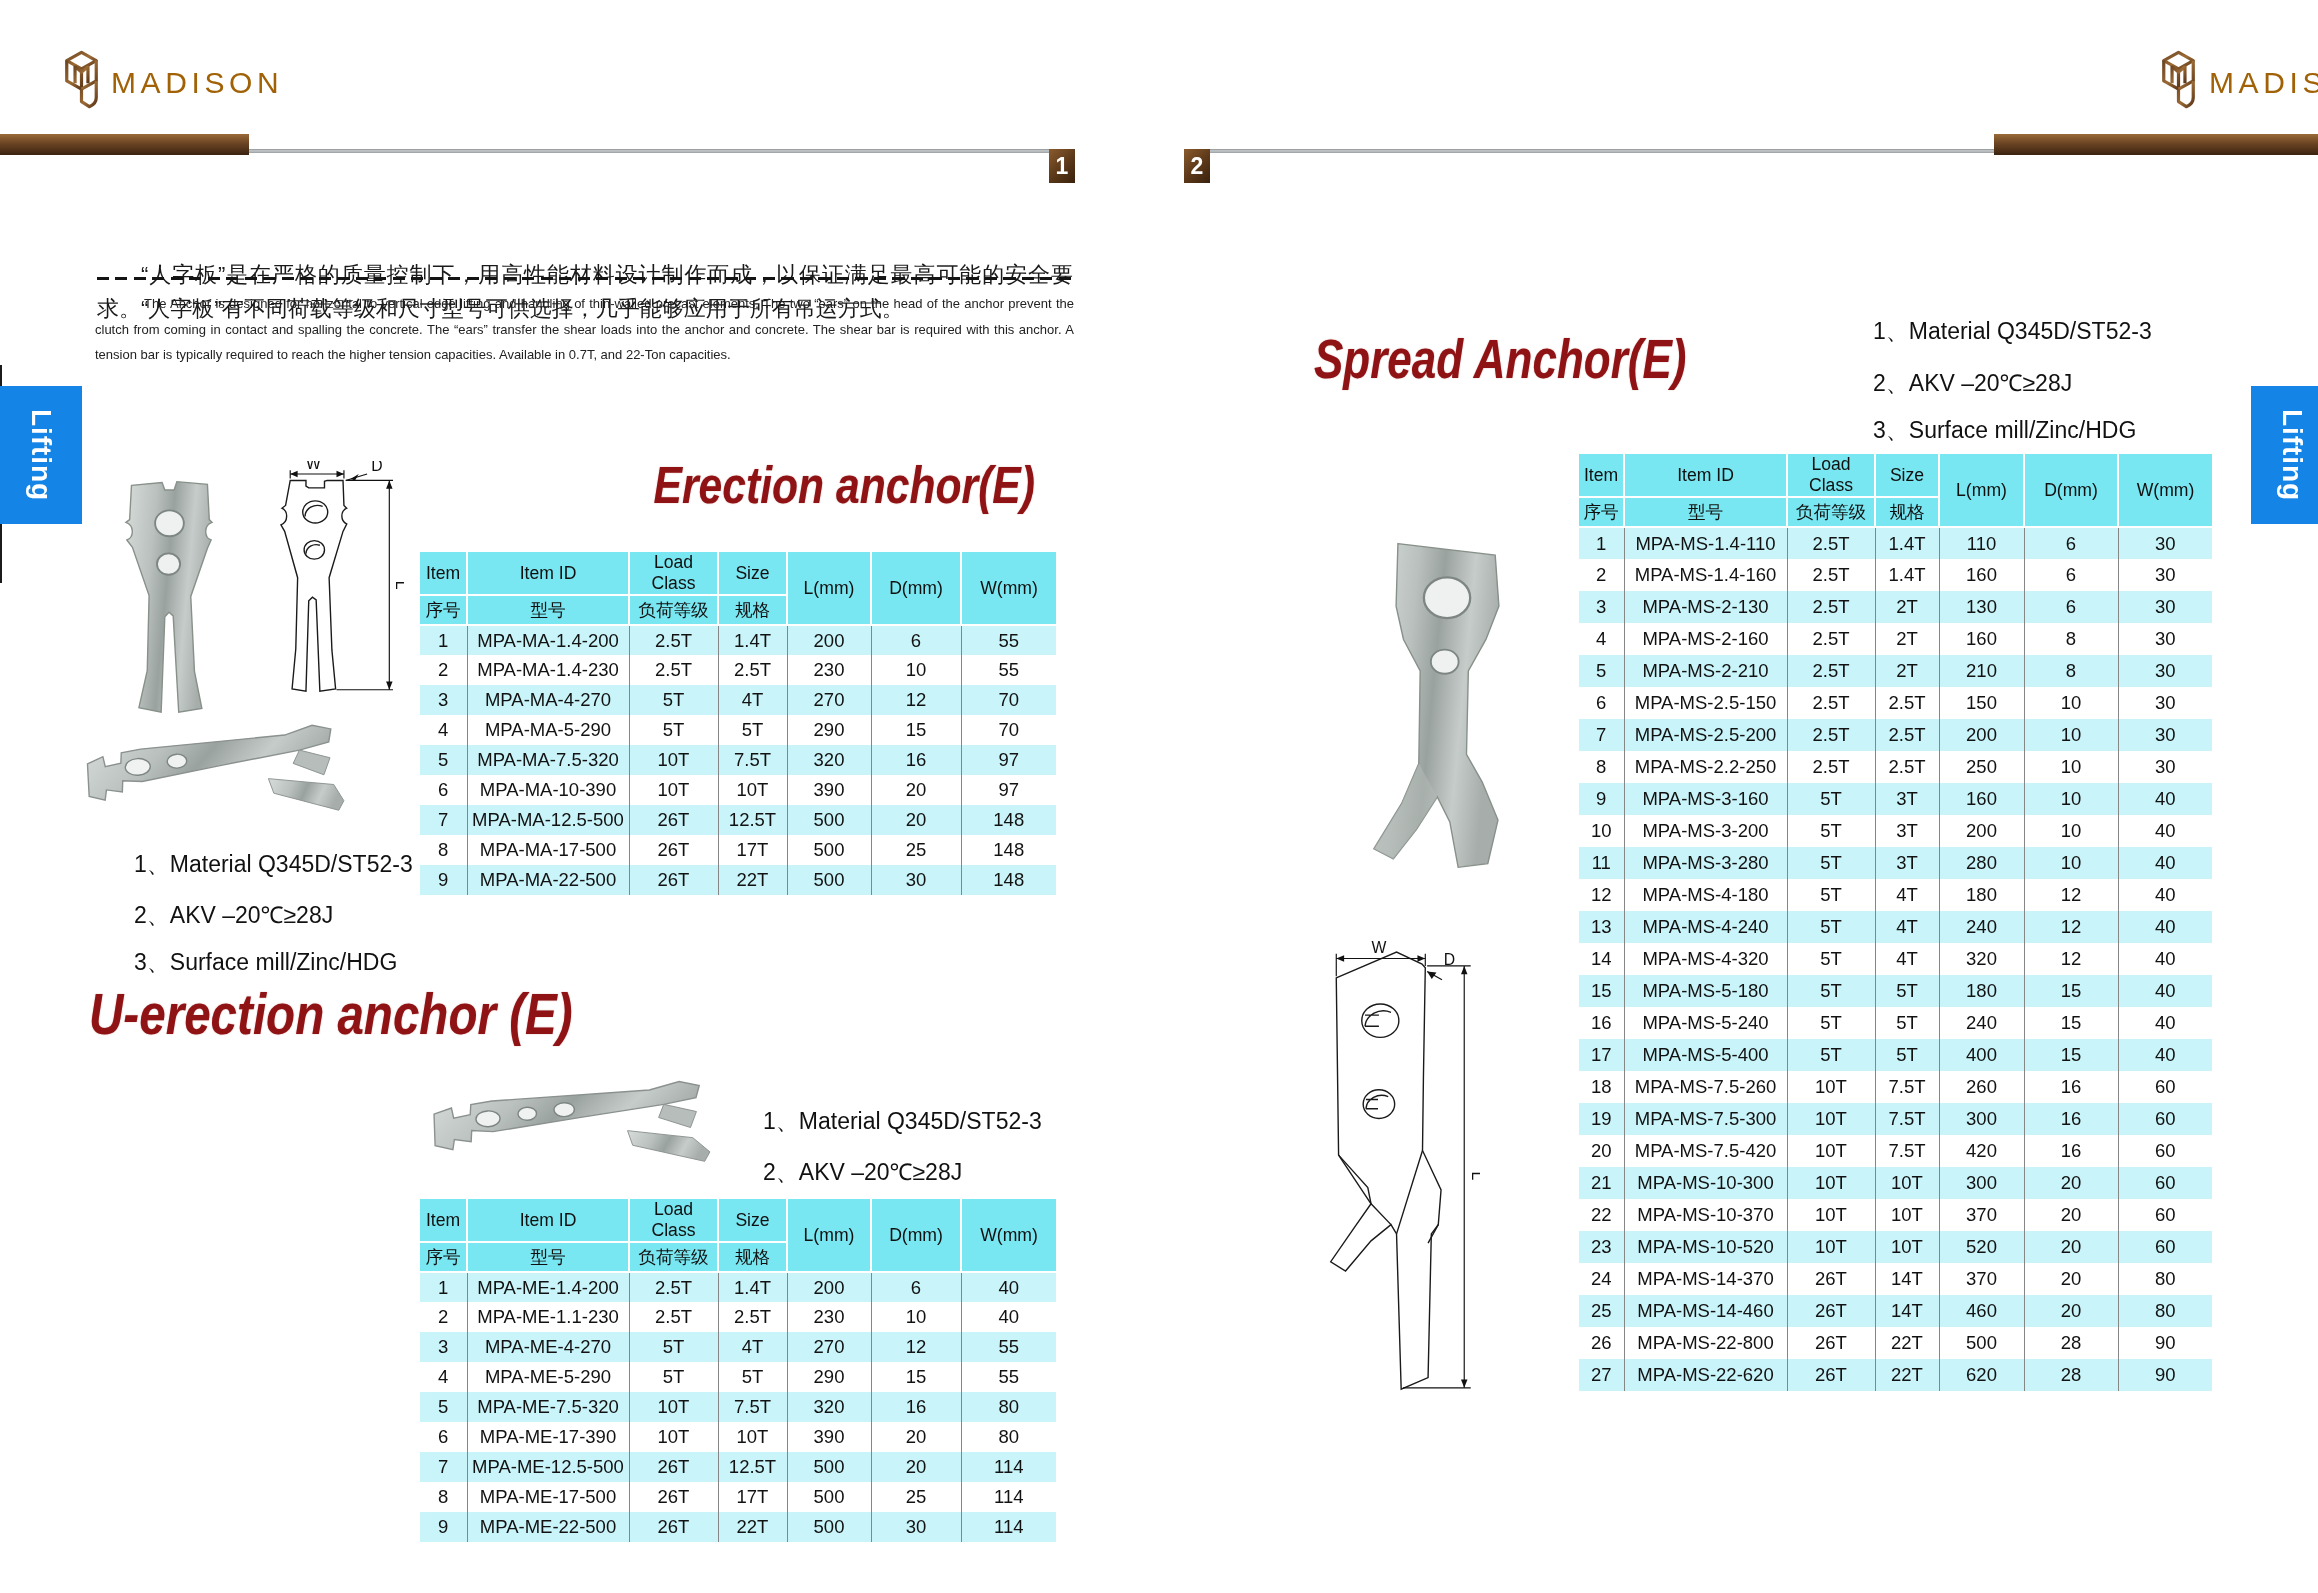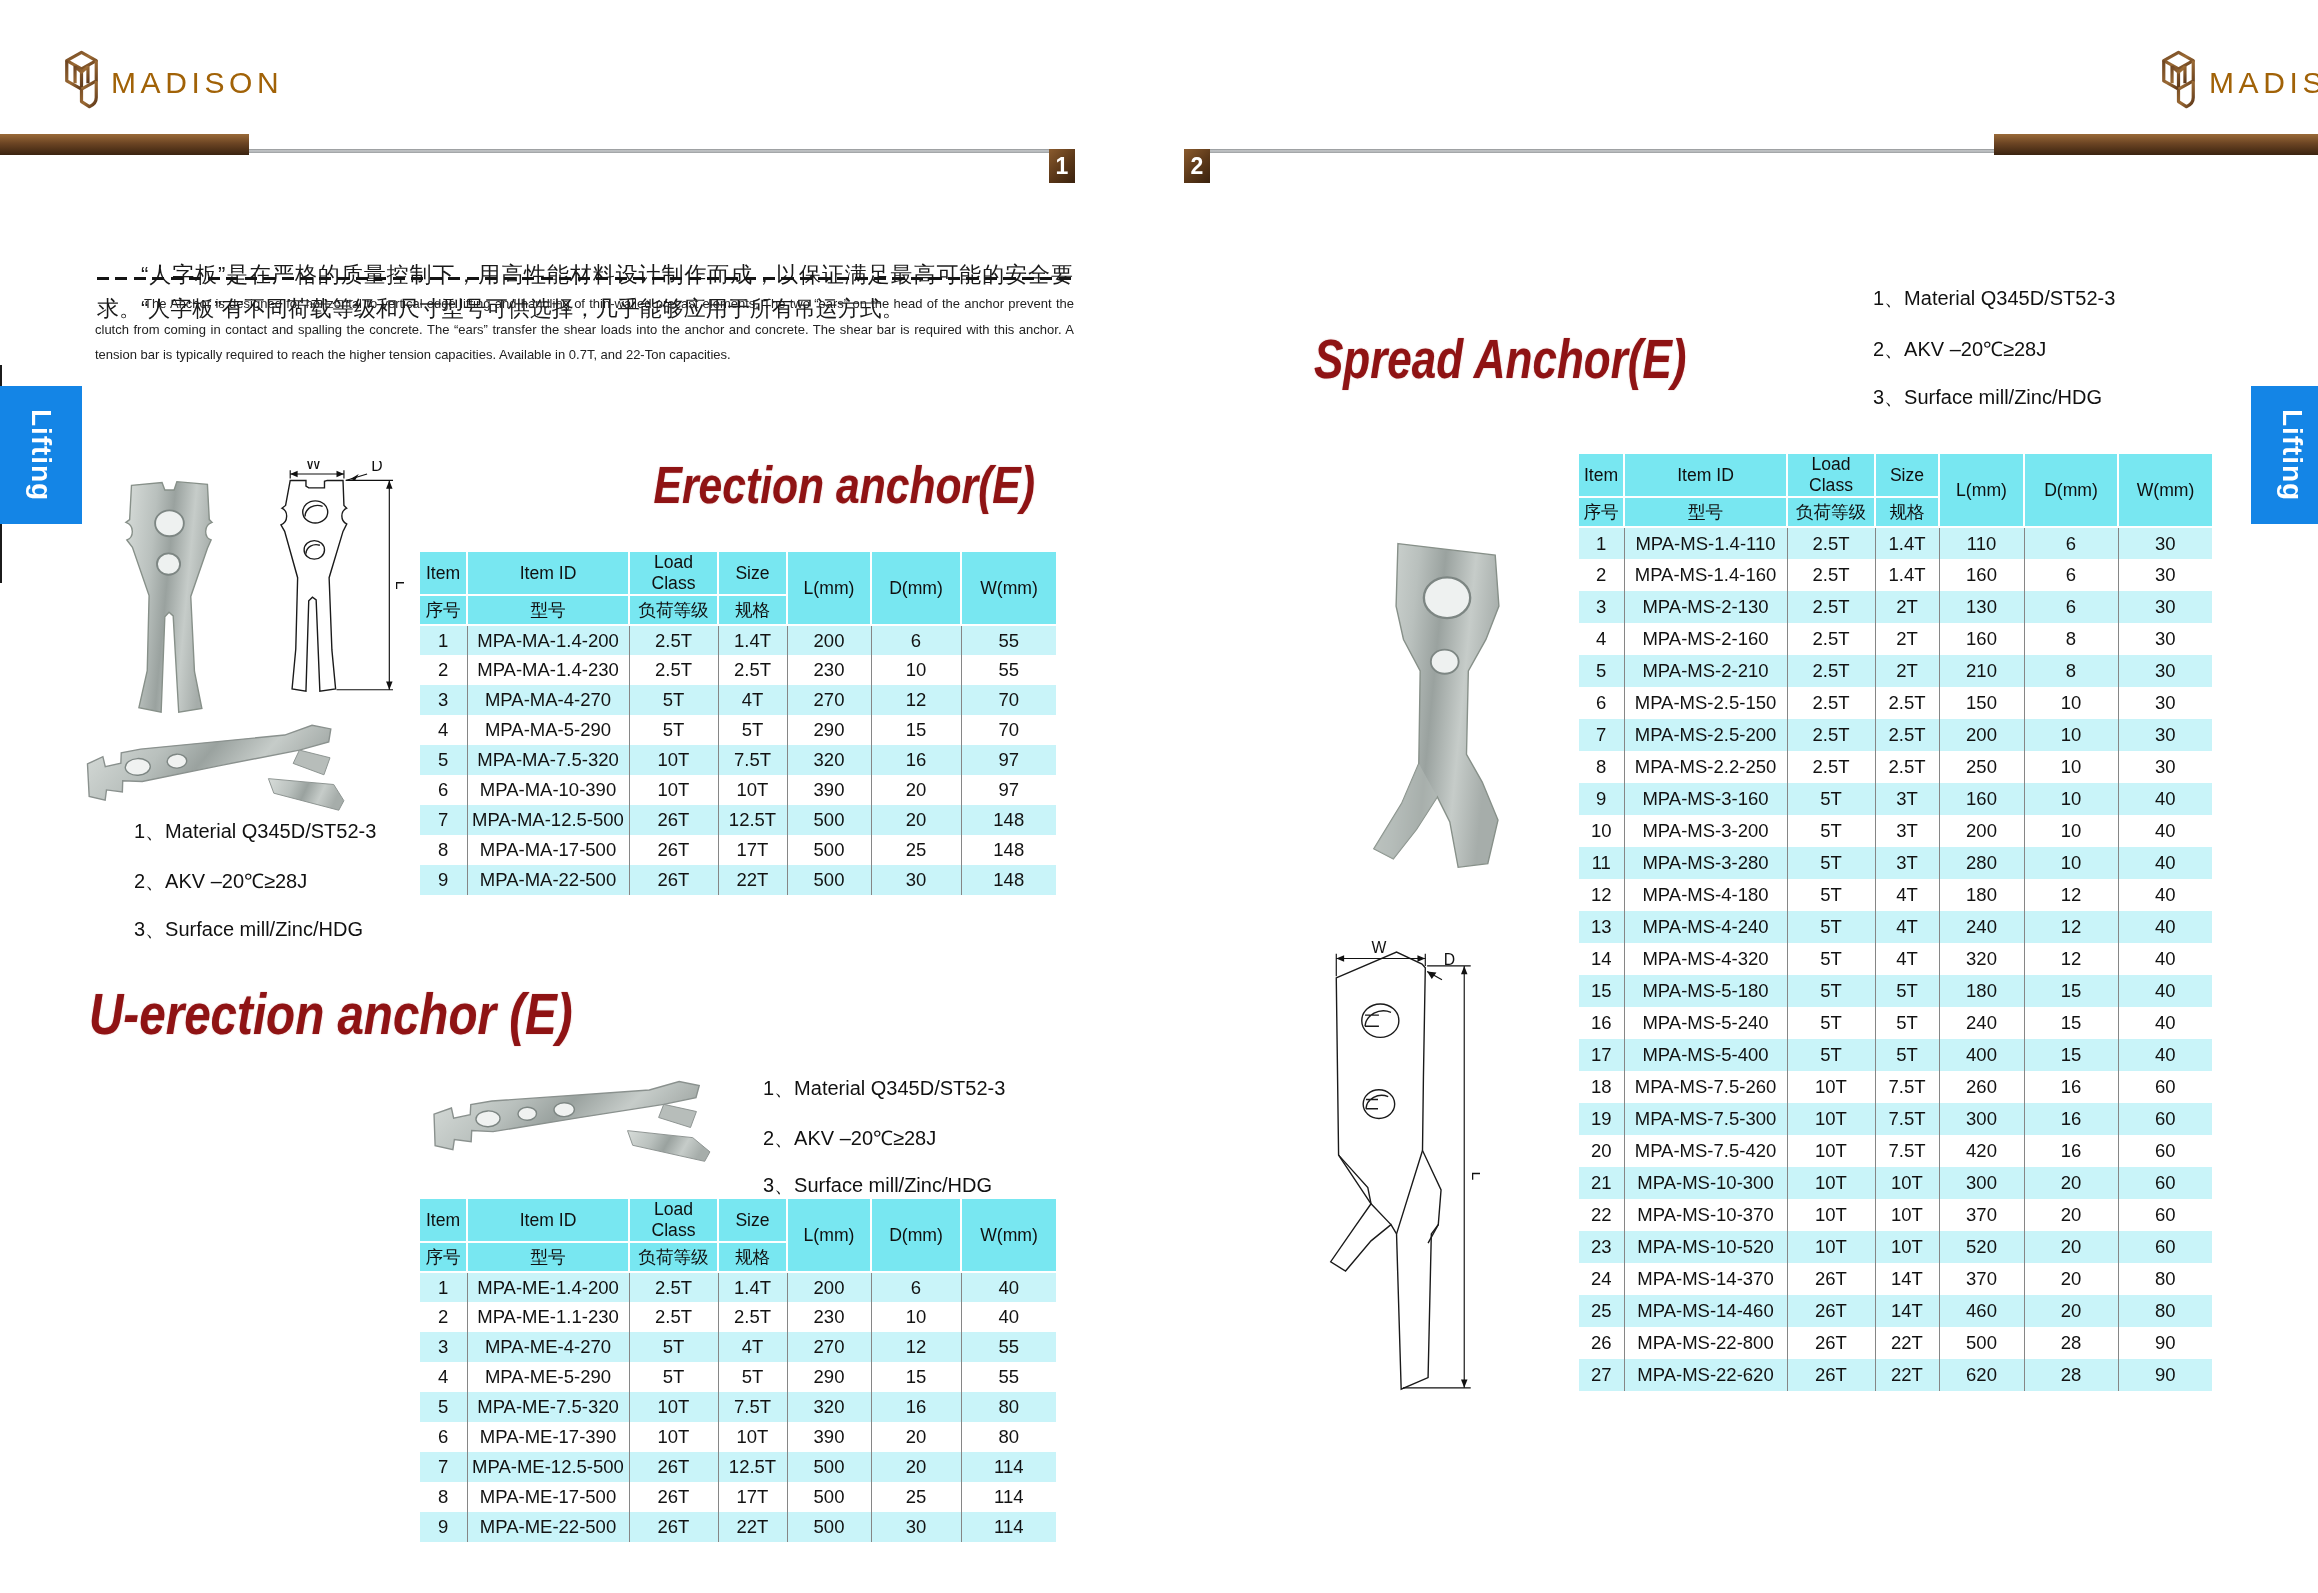--- a/index.html
+++ b/index.html
@@ -23,21 +23,21 @@
 
   
   .vtab{width:82px;height:138px;background:#1485e6;display:flex;align-items:center;justify-content:center;}
   .vtab span{display:block;transform:rotate(90deg);color:#fff;font-weight:bold;font-size:28px;letter-spacing:0.9px;white-space:nowrap;}
   .edgeline{width:2.3px;background:#1b1b1b;}
 
   
   .rtitle{color:#8f1314;font-weight:bold;font-style:italic;white-space:nowrap;
     text-shadow:0 0 1.4px rgba(143,19,20,.45);}
 
-  .note{font-size:20px;color:#111;white-space:nowrap;}
+  .note{font-size:23px;color:#111;white-space:nowrap;margin-top:31px;}
 
   
   table.spec{border-collapse:collapse;table-layout:fixed;}
   table.spec th,table.spec td{text-align:center;vertical-align:middle;padding:0;font-weight:normal;}
   table.spec thead th{background:#78e7f1;font-size:17.6px;color:#101010;}
   table.spec thead th+th{border-left:2.8px solid #fff;}
   table.spec thead tr.r1 th.pair{border-bottom:2.8px solid #fff;}
   table.spec thead tr.r1 th{height:28px;}
   table.spec thead tr.r2 th{height:28px;}
   table.spec tbody td{font-size:18.5px;}

